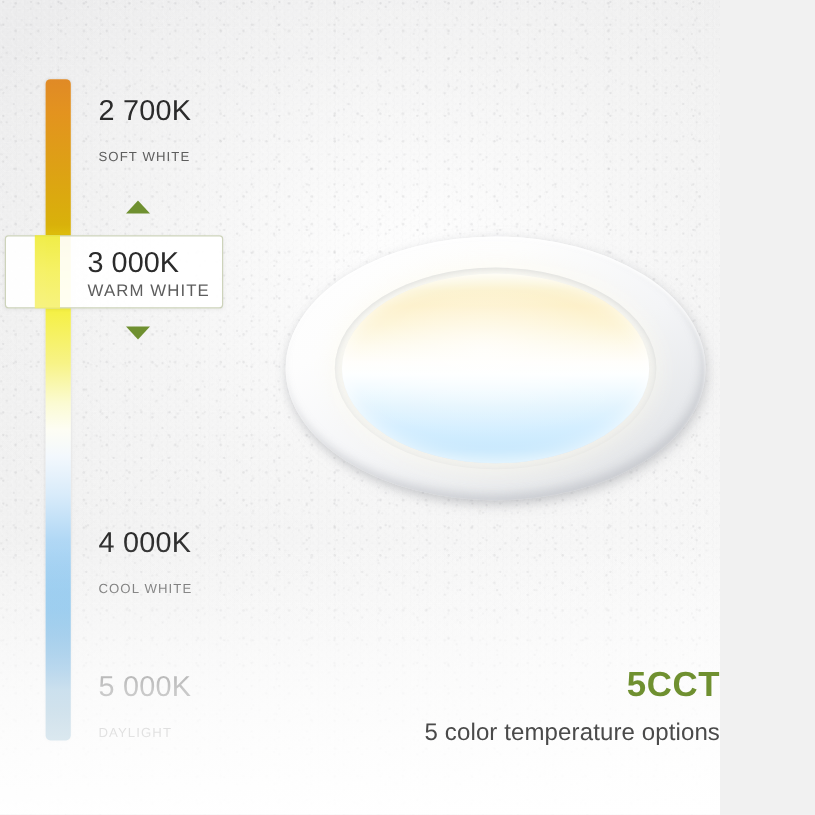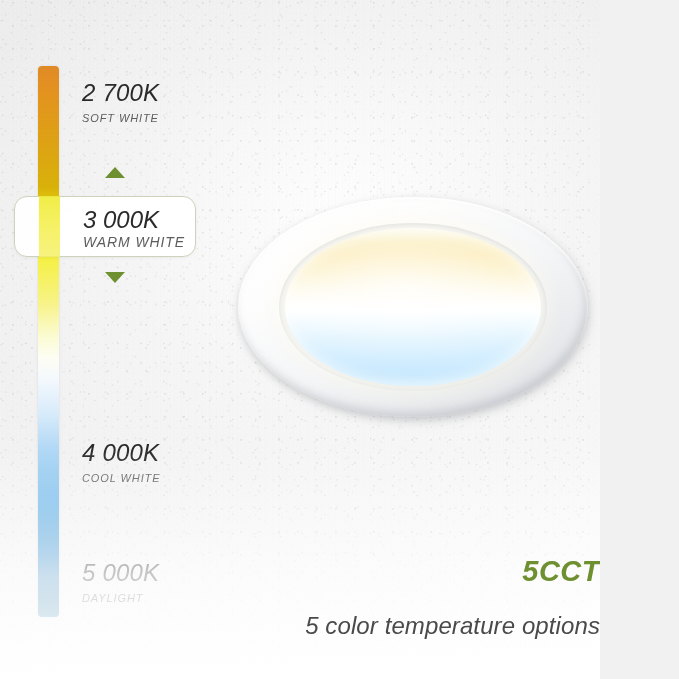--- a/index.html
+++ b/index.html
@@ -15,21 +15,20 @@
   }
 
   #scene {
     position: relative;
     width: 600px;
     height: 679px;
     overflow: hidden;
     background:
       radial-gradient(ellipse 520px 420px at 58% 33%, rgba(255,255,255,0.95) 0%, rgba(250,250,250,0.45) 45%, rgba(238,238,238,0.0) 78%),
       linear-gradient(160deg, #ececed 0%, #efefef 30%, #f3f3f3 62%, #fbfbfb 88%, #ffffff 100%);
-    font-style: italic;
   }
 
   
   #texture {
     position: absolute;
     inset: 0;
     pointer-events: none;
     opacity: 0.55;
     background-image:
       radial-gradient(circle at 12% 8%, rgba(140,140,145,0.30) 0.6px, transparent 1.2px),
@@ -96,41 +95,41 @@
     left: 82px;
   }
   .step .kelvin {
     font-size: 24px;
     color: #2b2b2b;
     letter-spacing: 0.2px;
     line-height: 1.05;
     white-space: nowrap;
   }
   .step .name {
-    margin-top: 7px;
+    margin-top: 20px;
     font-size: 11px;
     color: #5d5d5d;
     letter-spacing: 0.9px;
     white-space: nowrap;
   }
 
   #step-2700 { top: 80px; }
   #step-3500 { top: 318px; }
   #step-4000 { top: 440px; }
   #step-5000 { top: 560px; }
 
   
   #selected-card {
     position: absolute;
-    left: 14px;
+    left: 4px;
     top: 196px;
     width: 180px;
     height: 59px;
     border: 1px solid #cdd3bb;
-    border-radius: 13px;
+    border-radius: 3px;
     background: rgba(255,255,255,0.93);
     box-shadow: 0 1px 3px rgba(0,0,0,0.05);
   }
   #selected-card .kelvin {
     position: absolute;
     left: 68px;
     top: 9px;
     font-size: 24px;
     color: #2b2b2b;
     white-space: nowrap;
@@ -260,22 +259,22 @@
     text-align: right;
   }
   #caption-title {
     font-size: 29px;
     font-weight: bold;
     color: #6f9030;
     letter-spacing: 0.5px;
     line-height: 1.1;
   }
   #caption-sub {
-    margin-top: 24px;
-    font-size: 24px;
+    margin-top: 12px;
+    font-size: 20px;
     color: #4a4a4a;
     letter-spacing: 0.1px;
   }
 </style>
 </head>
 <body>
 
 <div id="scene">
 
   <div id="texture"></div>

